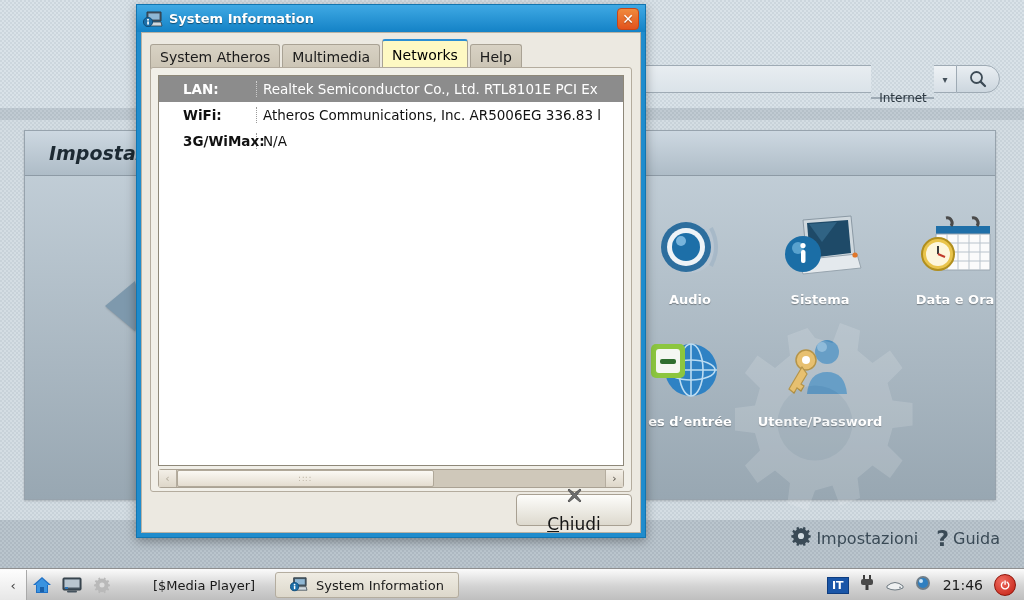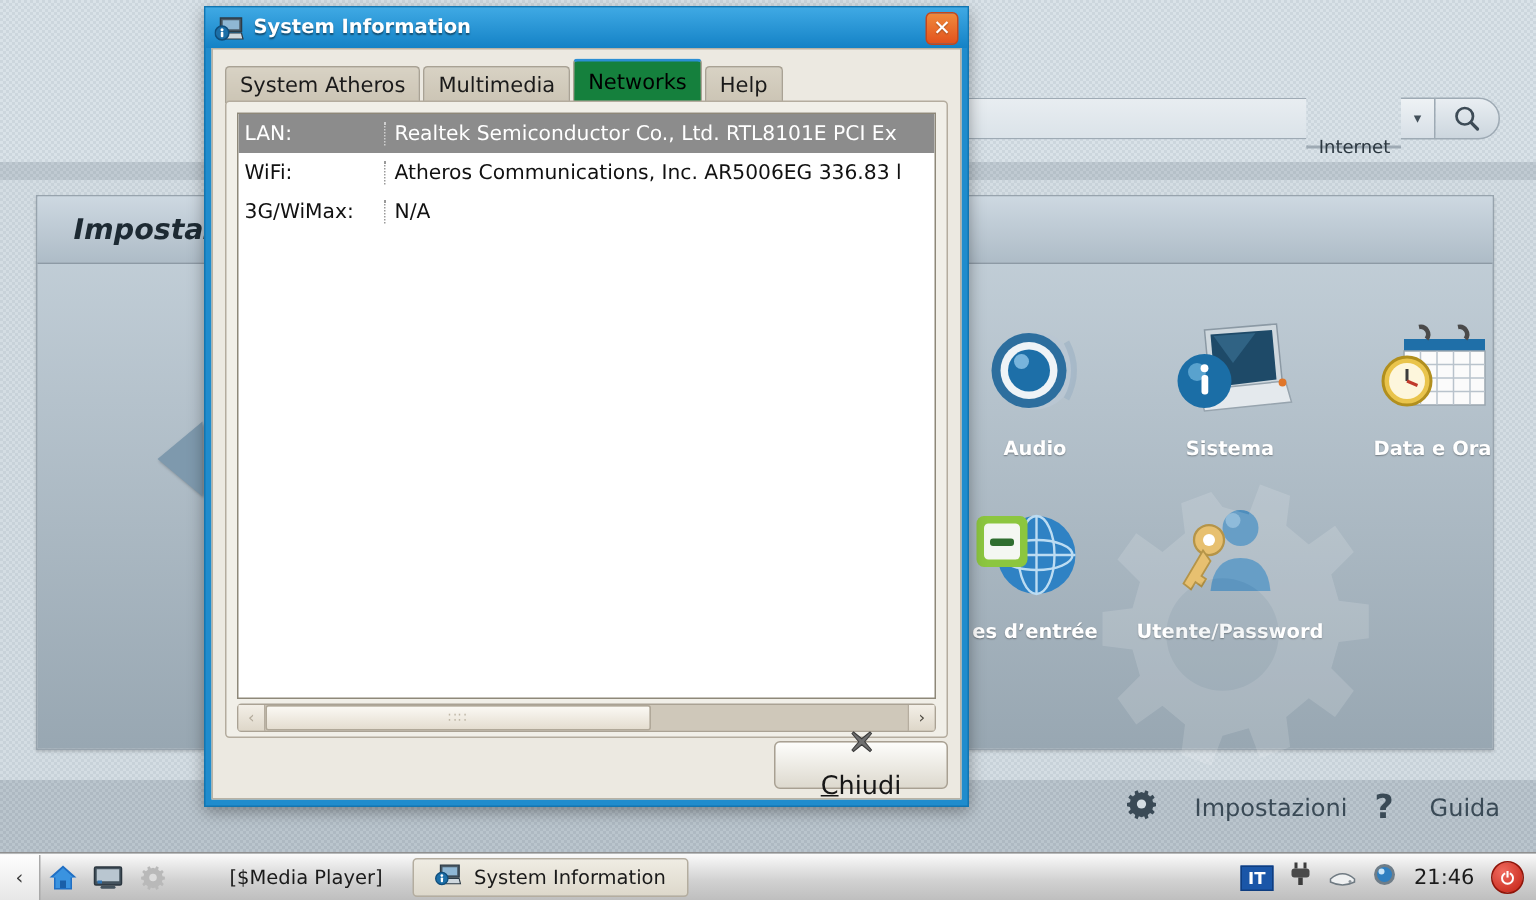--- a/index.html
+++ b/index.html
@@ -62,21 +62,21 @@
   .dicon .glyph{height:86px;display:flex;align-items:center;justify-content:center;}
   .dicon .lbl{margin-top:2px;text-shadow:0 1px 1px rgba(0,0,0,.35);font-weight:bold;}
 
   
   #gear-watermark{position:absolute;right:55px;bottom:-50px;width:250px;height:250px;
     opacity:.14;pointer-events:none;}
 
   
   #desk-links{position:absolute;right:24px;top:520px;height:36px;display:flex;
     align-items:center;gap:10px;color:#3a4a56;font-size:16px;}
-  #desk-links .lk{display:flex;align-items:center;gap:24px;}
+  #desk-links .lk{display:flex;align-items:center;gap:4px;}
 
   
   #win{position:absolute;left:136px;top:4px;width:508px;height:532px;
     background:#1f8ccd;border:1px solid #1275b0;
     box-shadow:0 3px 10px rgba(0,0,0,.35);}
   #titlebar{height:27px;background:linear-gradient(#3fa9e4,#1482c6);
     display:flex;align-items:center;padding:0 4px 0 6px;position:relative;}
   #win-icon{width:20px;height:18px;margin-right:6px;flex:none;}
   #win-title{color:#fff;font-weight:bold;font-size:13px;
     text-shadow:0 1px 1px rgba(0,0,0,.45);flex:1;}
@@ -88,31 +88,31 @@
 
   #win-body{position:absolute;left:4px;top:27px;right:4px;bottom:4px;
     background:#ece9e1;border:1px solid #b9b2a4;}
 
   
   #tabs{position:absolute;left:8px;top:8px;display:flex;align-items:flex-end;height:28px;}
   .tab{height:24px;padding:0 9px;display:flex;align-items:center;font-size:14px;
     color:#1a1a1a;background:linear-gradient(#d8d2c4,#cbc4b4);
     border:1px solid #a9a294;border-bottom:none;border-radius:3px 3px 0 0;
     margin-right:2px;cursor:pointer;}
-  .tab.active{height:28px;background:#15803d;border-color:#a9a294;
+  .tab.active{height:28px;background:#fef9c3;border-color:#a9a294;
     border-top:2px solid #2b8fd4;color:#000;}
 
   #tabpane{position:absolute;left:8px;top:34px;right:8px;bottom:40px;
     background:#f1efe8;border:1px solid #b4ac9e;border-radius:3px;padding:6px;}
 
   #list{position:absolute;left:7px;top:7px;right:7px;bottom:25px;
     background:#fff;border:1px solid #8e8879;overflow:hidden;}
   .row{display:flex;height:26px;align-items:center;font-size:13.5px;color:#111;}
   .row.sel{background:#8c8c8c;color:#fff;}
-  .row .k{width:98px;padding-left:4px;font-weight:normal;flex:none;
+  .row .k{width:98px;padding-left:24px;font-weight:bold;flex:none;
     border-right:1px dotted #9a9a9a;box-sizing:border-box;}
   .row.sel .k{border-right:1px dotted #cfcfcf;}
   .row .v{padding-left:6px;white-space:nowrap;overflow:hidden;}
 
   
   #hscroll{position:absolute;left:7px;right:7px;bottom:3px;height:19px;display:flex;
     background:#cfc8ba;border:1px solid #aaa294;border-radius:3px;box-sizing:border-box;}
   .sb-arrow{width:17px;display:flex;align-items:center;justify-content:center;
     font-size:11px;background:linear-gradient(#f3efe7,#ded7c9);cursor:pointer;}
   .sb-arrow.left{color:#b3ab9c;border-right:1px solid #b5ad9f;}

